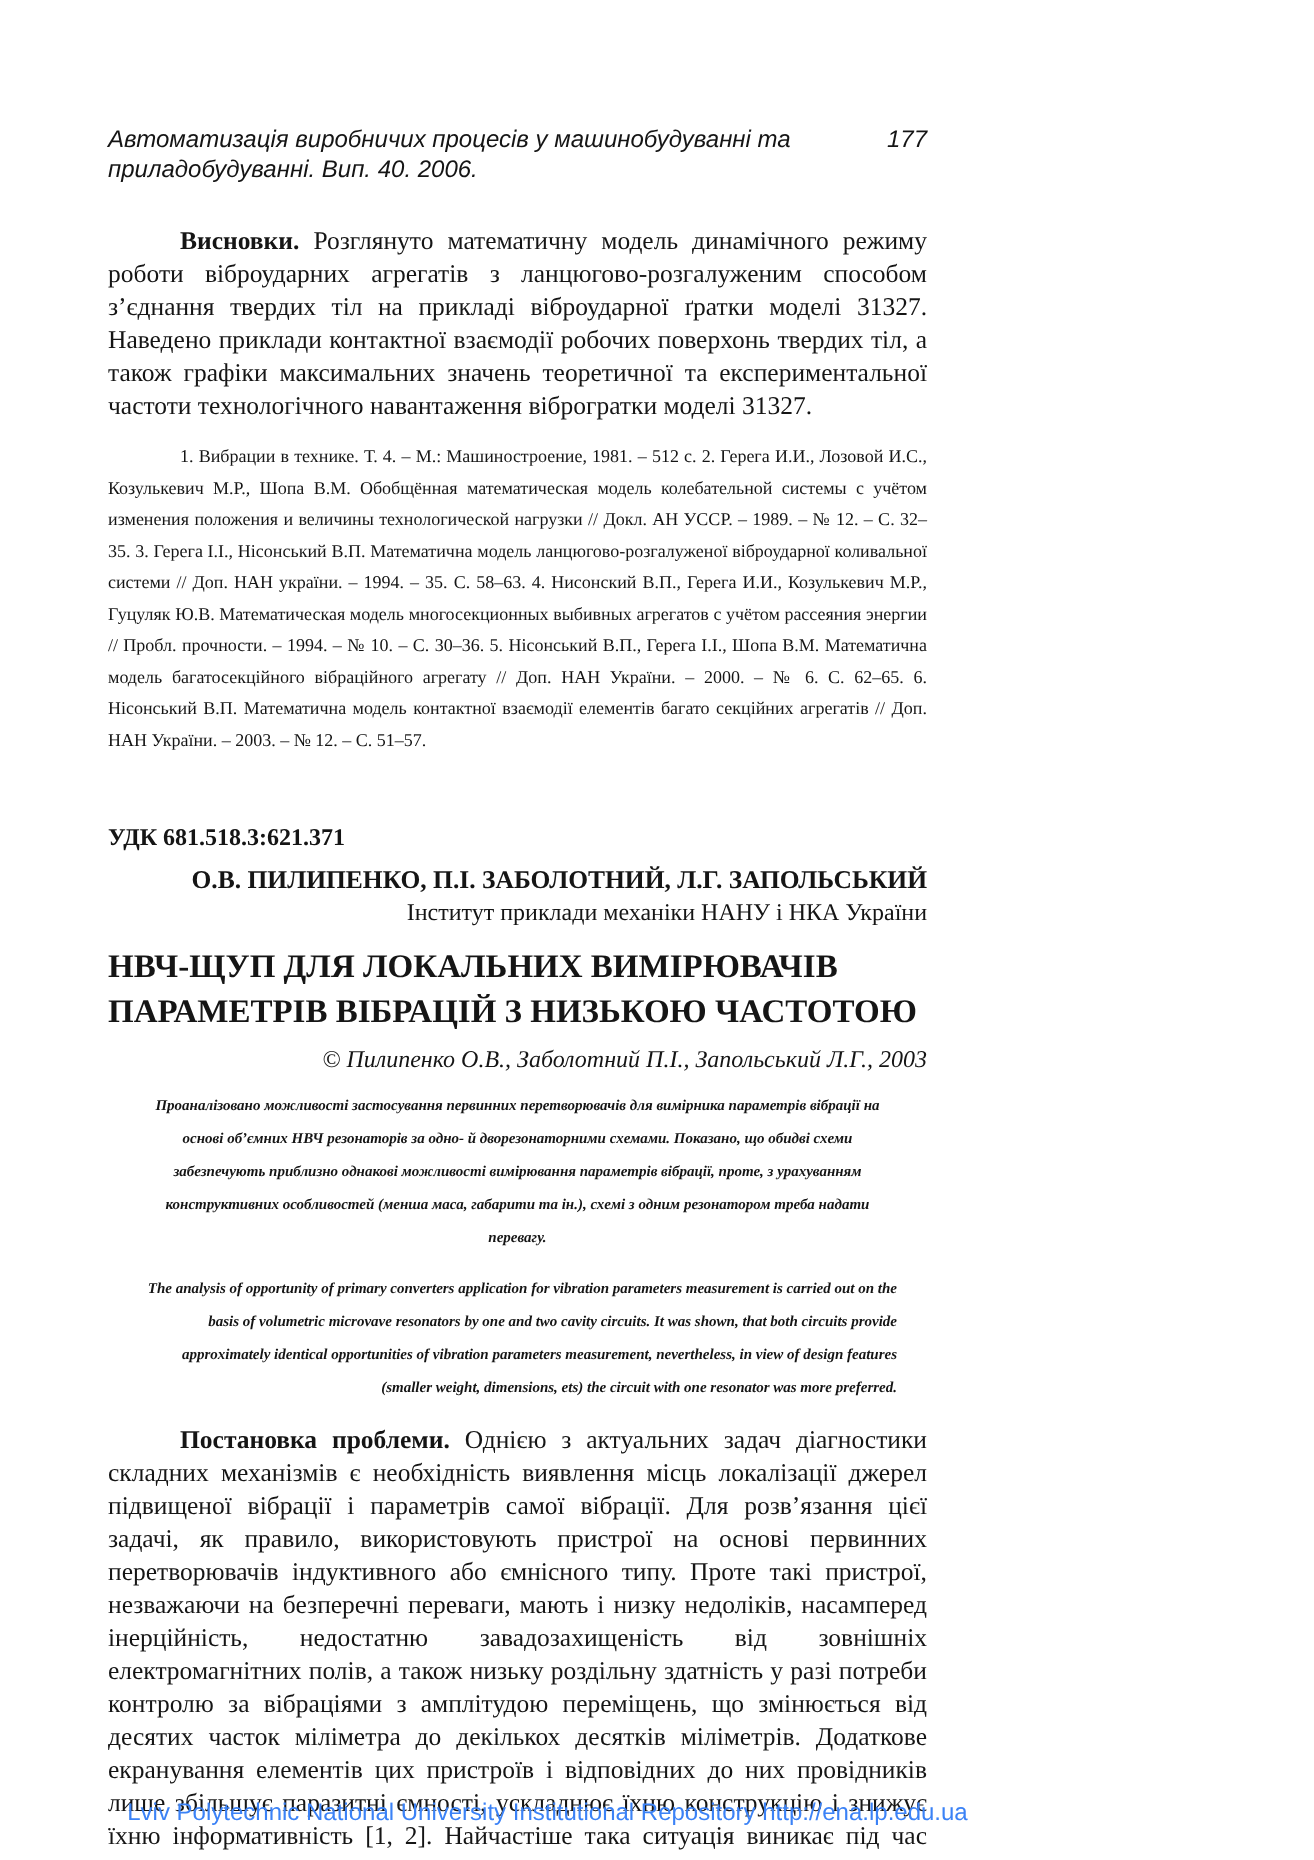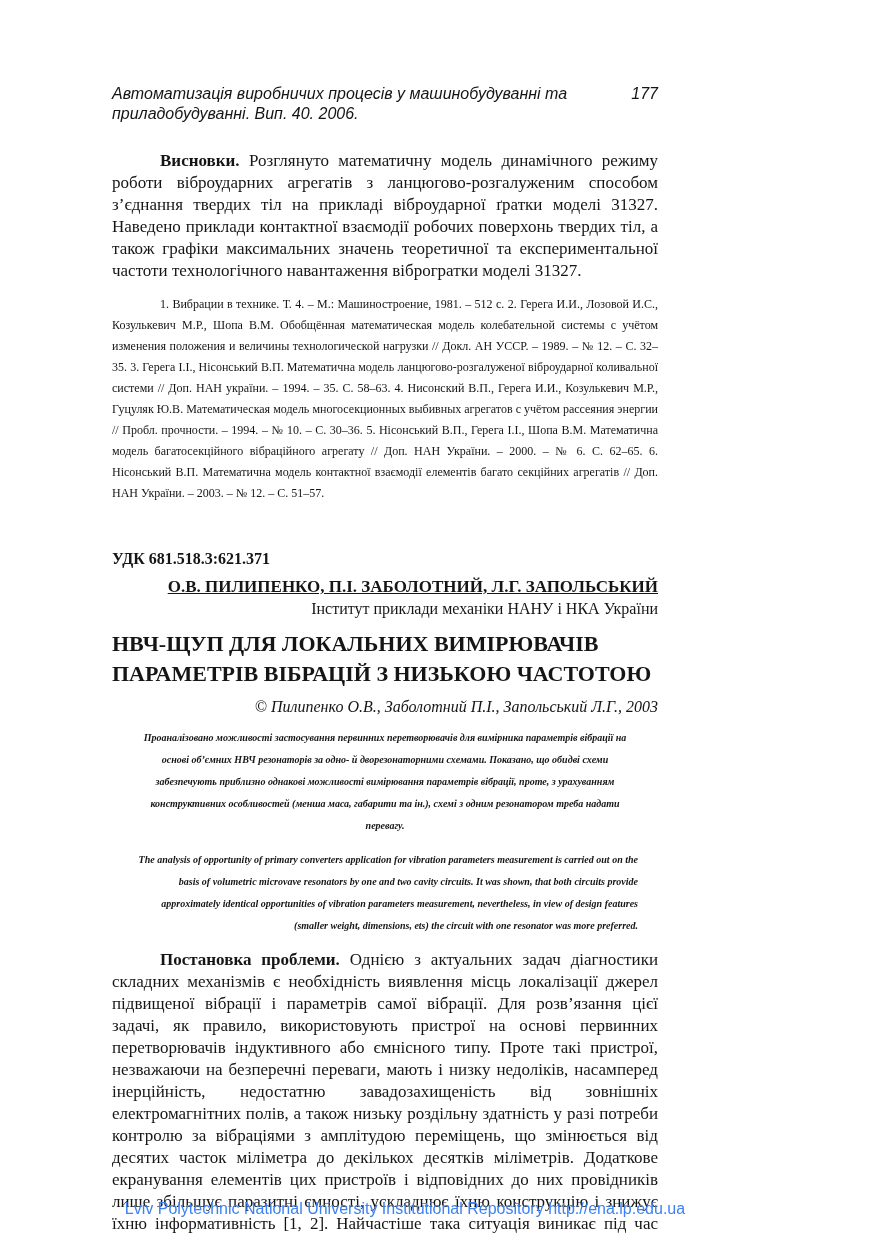--- a/index.html
+++ b/index.html
@@ -10,21 +10,20 @@
   .page {
     position: relative;
     width: 730px;
     height: 1240px;
     background: #ffffff;
     color: #151515;
     overflow: hidden;
     box-sizing: border-box;
     padding: 84px 112px 0 72px;
     font-family: "Liberation Serif", serif;
-    margin-left: 40px;
   }
   
   .running-head {
     display: flex;
     justify-content: space-between;
     align-items: baseline;
     font-family: "Liberation Sans", sans-serif;
     font-style: italic;
     font-size: 16px;
     line-height: 20px;
@@ -54,21 +53,20 @@
   .udc {
     margin-top: 46px;
     font-weight: bold;
     font-size: 16px;
   }
   .authors {
     margin-top: 9px;
     font-weight: bold;
     font-size: 17px;
     text-align: right;
-    text-decoration: underline;
   }
   .affiliation {
     margin-top: 3px;
     font-size: 16px;
     text-align: right;
   }
   .article-title {
     margin: 11px auto 0 auto;
     max-width: 680px;
     font-weight: bold;

